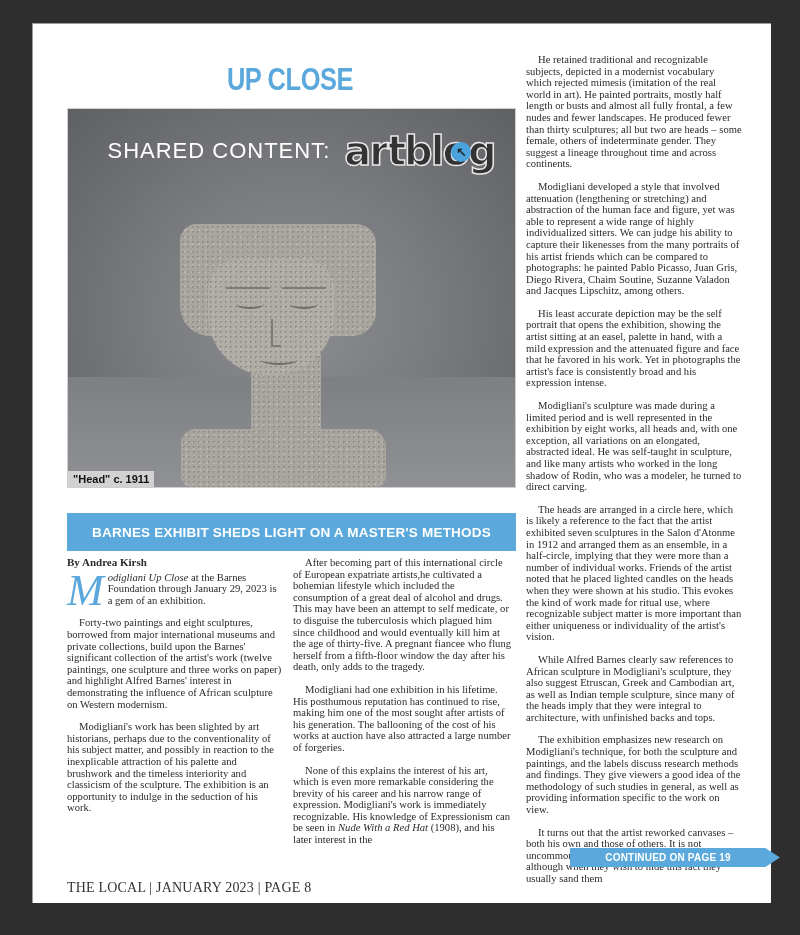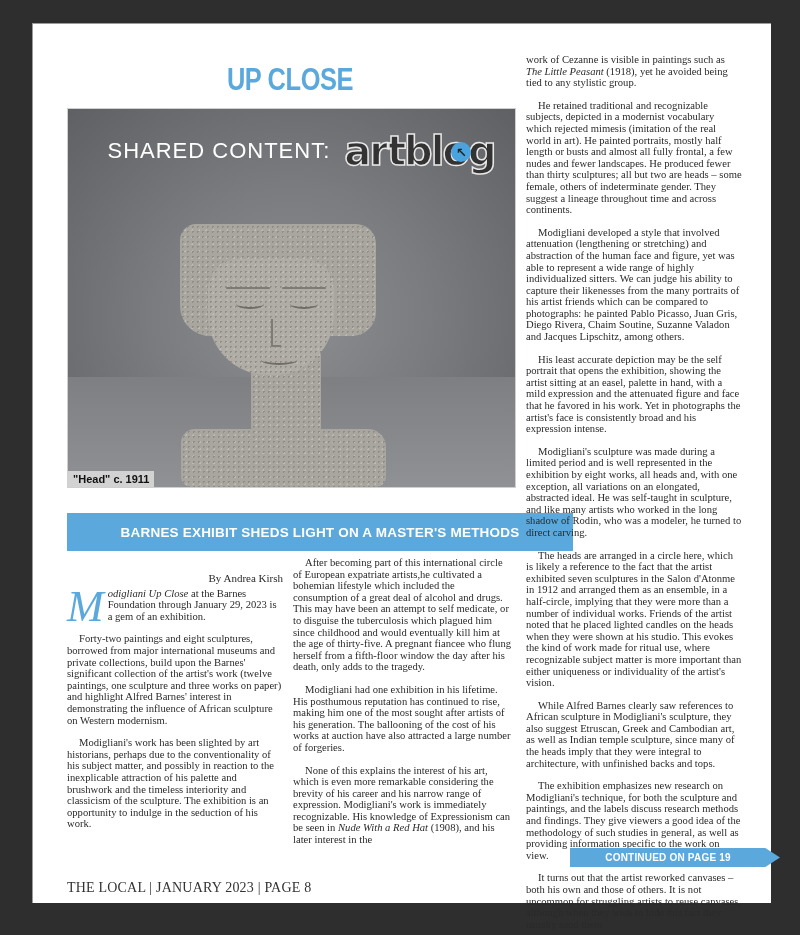--- a/index.html
+++ b/index.html
@@ -100,21 +100,21 @@
     color: #111;
     font-family: "Liberation Sans", "DejaVu Sans", sans-serif;
     font-weight: bold;
     font-size: 11px;
     padding: 2px 5px;
   }
   .headline-bar {
     position: absolute;
     left: 67px; top: 512px - 0px;
     top: 513px;
-    width: 506px; height: 38px;
+    width: 449px; height: 38px;
     background: #5aa8dc;
     display: flex; align-items: center; justify-content: center;
   }
   .headline-text {
     color: #ffffff;
     font-family: "Liberation Sans", "DejaVu Sans", sans-serif;
     font-weight: bold;
     font-size: 13.5px;
     letter-spacing: 0.2px;
   }
@@ -124,21 +124,21 @@
     line-height: 11.6px;
     color: #2a2a2a;
     text-align: left;
   }
   .col p { margin: 0 0 11px 0; text-indent: 12px; }
   .col p.noindent { text-indent: 0; }
   .col1 { left: 67px; top: 557px; width: 216px; }
   .col2 { left: 293px; top: 557px; width: 218px; }
   .col3 { left: 526px; top: 54px; width: 216px; }
   .byline {
-    text-align: right; font-weight: normal; font-size: 11px; margin: 16px 0 3px 0;
+    text-align: left; font-weight: bold; font-size: 11px; margin: 0 0 3px 0;
   }
   .dropcap-para { text-indent: 0 !important; }
   .dropcap {
     float: left;
     font-size: 44px;
     line-height: 34px;
     color: #5aa8dc;
     font-style: italic;
     margin: 2px 4px 0 0;
     font-family: "Liberation Serif", "DejaVu Serif", serif;
@@ -212,21 +212,20 @@
   <p>Modigliani's work has been slighted by art historians, perhaps due to the conventionality of his subject matter, and possibly in reaction to the inexplicable attraction of his palette and brushwork and the timeless interiority and classicism of the sculpture. The exhibition is an opportunity to indulge in the seduction of his work.</p>
 </div>
 
 <div class="col col2">
   <p>After becoming part of this international circle of European expatriate artists,he cultivated a bohemian lifestyle which included the consumption of a great deal of alcohol and drugs. This may have been an attempt to self medicate, or to disguise the tuberculosis which plagued him since childhood and would eventually kill him at the age of thirty-five. A pregnant fiancee who flung herself from a fifth-floor window the day after his death, only adds to the tragedy.</p>
   <p>Modigliani had one exhibition in his lifetime. His posthumous reputation has continued to rise, making him one of the most sought after artists of his generation. The ballooning of the cost of his works at auction have also attracted a large number of forgeries.</p>
   <p><span>None of this explains the interest of his art, which is even more remarkable considering the brevity of his career and his narrow range of expression. Modigliani's work is immediately recognizable. His knowledge of Expressionism can be seen in </span><i>Nude With a Red Hat</i><span> (1908), and his later interest in the</span></p>
 </div>
 
 <div class="col col3">
-  <p class="noindent"><span>work of Cezanne is visible in paintings such as </span><i>The Little Peasant</i><span> (1918), yet he avoided being tied to any stylistic group.</span></p>
   <p>He retained traditional and recognizable subjects, depicted in a modernist vocabulary which rejected mimesis (imitation of the real world in art). He painted portraits, mostly half length or busts and almost all fully frontal, a few nudes and fewer landscapes. He produced fewer than thirty sculptures; all but two are heads – some female, others of indeterminate gender. They suggest a lineage throughout time and across continents.</p>
   <p>Modigliani developed a style that involved attenuation (lengthening or stretching) and abstraction of the human face and figure, yet was able to represent a wide range of highly individualized sitters. We can judge his ability to capture their likenesses from the many portraits of his artist friends which can be compared to photographs: he painted Pablo Picasso, Juan Gris, Diego Rivera, Chaim Soutine, Suzanne Valadon and Jacques Lipschitz, among others.</p>
   <p>His least accurate depiction may be the self portrait that opens the exhibition, showing the artist sitting at an easel, palette in hand, with a mild expression and the attenuated figure and face that he favored in his work. Yet in photographs the artist's face is consistently broad and his expression intense.</p>
   <p>Modigliani's sculpture was made during a limited period and is well represented in the exhibition by eight works, all heads and, with one exception, all variations on an elongated, abstracted ideal. He was self-taught in sculpture, and like many artists who worked in the long shadow of Rodin, who was a modeler, he turned to direct carving.</p>
   <p>The heads are arranged in a circle here, which is likely a reference to the fact that the artist exhibited seven sculptures in the Salon d'Atonme in 1912 and arranged them as an ensemble, in a half-circle, implying that they were more than a number of individual works. Friends of the artist noted that he placed lighted candles on the heads when they were shown at his studio. This evokes the kind of work made for ritual use, where recognizable subject matter is more important than either uniqueness or individuality of the artist's vision.</p>
   <p>While Alfred Barnes clearly saw references to African sculpture in Modigliani's sculpture, they also suggest Etruscan, Greek and Cambodian art, as well as Indian temple sculpture, since many of the heads imply that they were integral to architecture, with unfinished backs and tops.</p>
   <p>The exhibition emphasizes new research on Modigliani's technique, for both the sculpture and paintings, and the labels discuss research methods and findings. They give viewers a good idea of the methodology of such studies in general, as well as providing information specific to the work on view.</p>
   <p>It turns out that the artist reworked canvases – both his own and those of others. It is not uncommon for struggling  artists to reuse canvases, although when they wish to hide this fact they usually sand them</p>
 </div>
 

